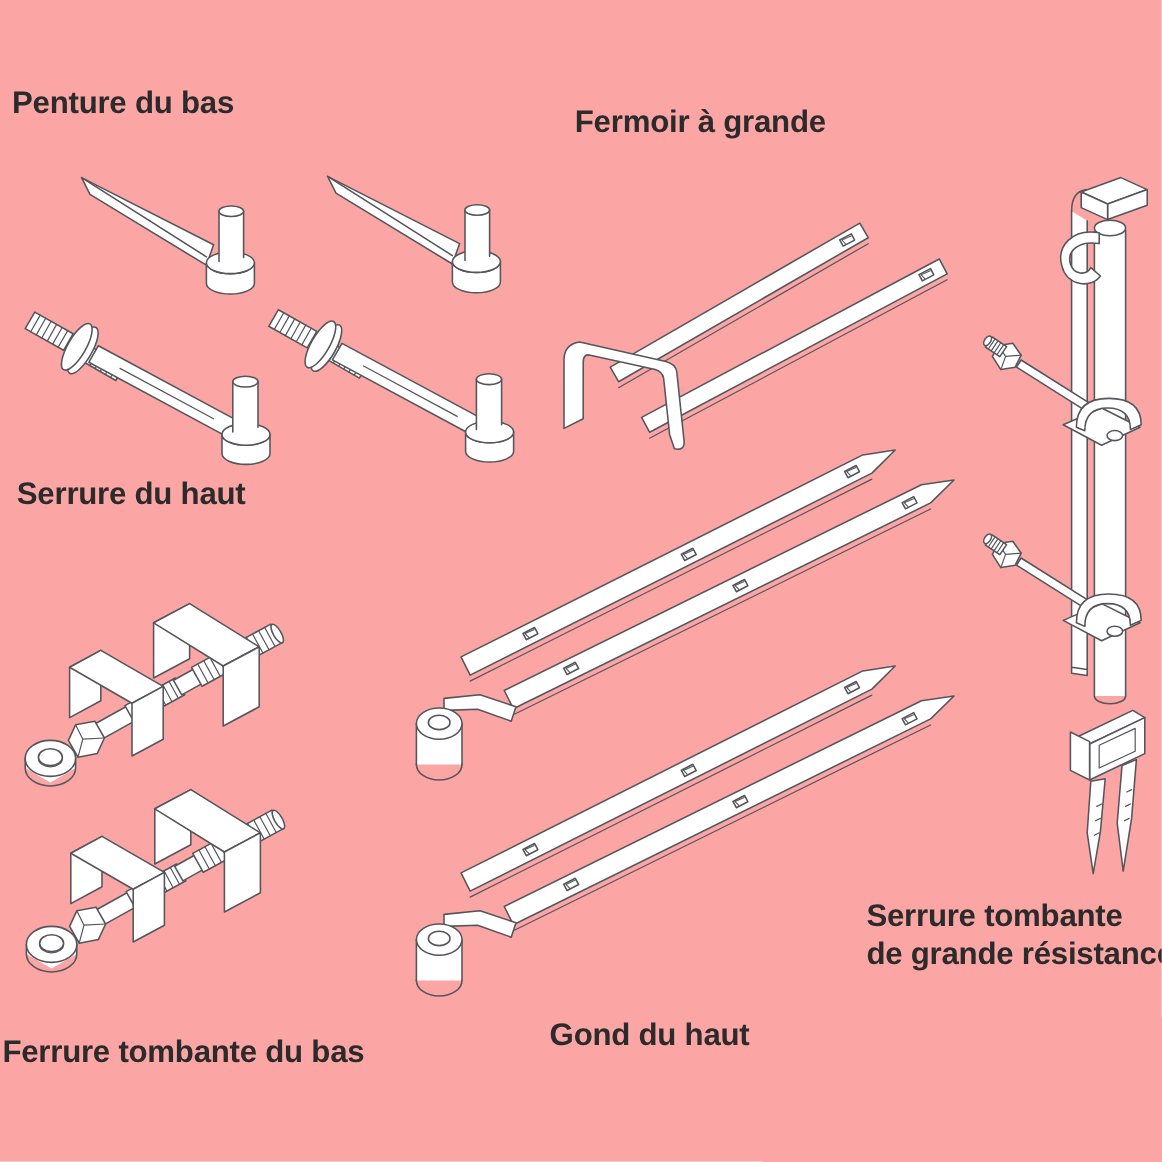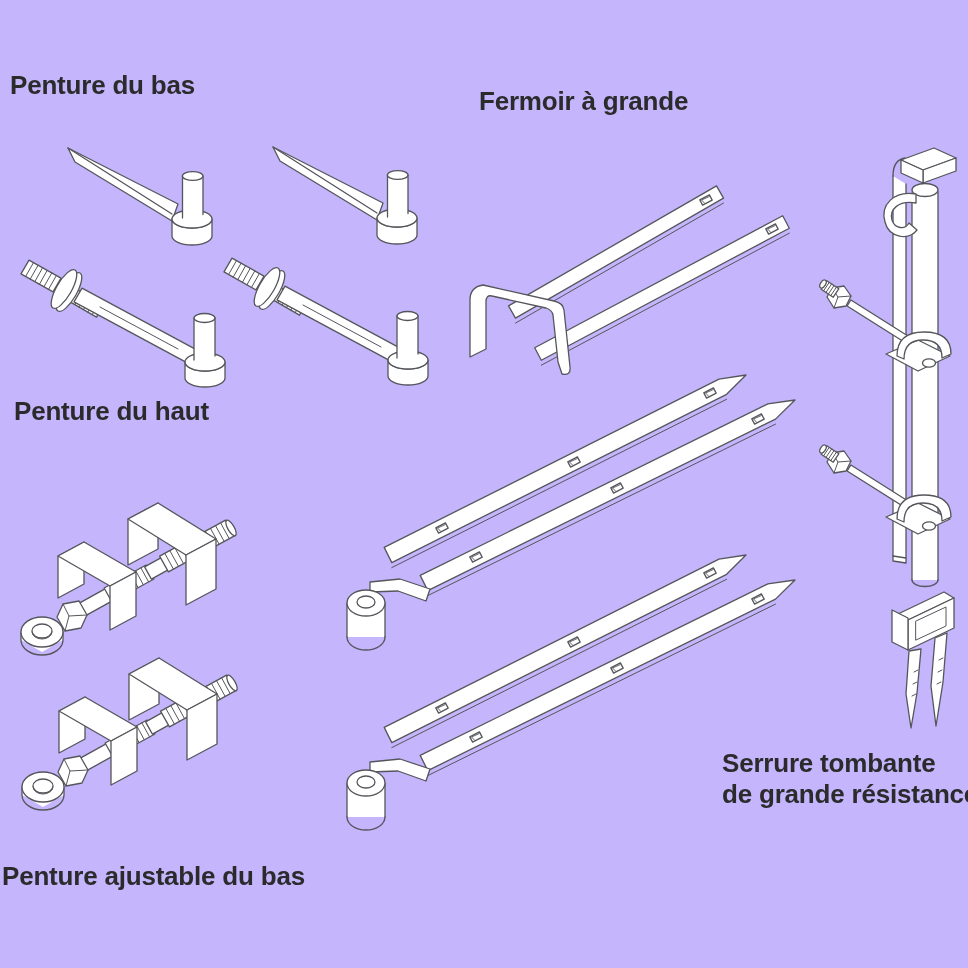--- a/index.html
+++ b/index.html
@@ -1,18 +1,18 @@
 <!DOCTYPE html>
 <html style="--ink: #55565b; --text: #2b2b2c;"><head>
 <meta charset="utf-8">
 <style>
   :root{ --ink:#55565b; --text:#2b2b2c; }
   html,body{margin:0;padding:0;}
   body{width:968px;height:968px;background:#fff;overflow:hidden;}
-  #canvas{position:relative;width:968px;height:968px;background:#c4b5fd;}
+  #canvas{position:relative;width:968px;height:968px;background:#fca5a5;}
   svg{position:absolute;left:0;top:0;}
   .s{fill:none;stroke:var(--ink);stroke-width:1.3;stroke-linecap:round;stroke-linejoin:round;}
   .f{fill:#ffffff;stroke:var(--ink);stroke-width:1.3;stroke-linecap:round;stroke-linejoin:round;}
   .fo{fill:#ffffff;stroke:none;}
   .h{stroke:var(--ink);stroke-width:1;stroke-linecap:round;}
   .lbl{position:absolute;font-family:"Liberation Sans",sans-serif;font-weight:600;
        font-size:26px;line-height:31px;color:var(--text);letter-spacing:-0.2px;white-space:nowrap;}
 </style>
 </head>
 <body style="background: rgb(255, 255, 255);">
@@ -221,20 +221,21 @@
       <path class="f" d="M898,614 L944,592 L954,598 L908,620 Z"></path>
       <path class="f" d="M908,620 L954,598 L954,628 L908,650 Z"></path>
       <path class="f" d="M892,610 L908,618 L908,650 L892,642 Z"></path>
       <path class="s" style="stroke-width:1" d="M916,621 L946,607 L946,626 L916,640 Z"></path>
     </g>
   </g>
 </svg>
 
 <div class="lbl" style="left:10px;top:70px">Penture du bas</div>
 <div class="lbl" style="left:479px;top:86px">Fermoir à grande</div>
-<div class="lbl" style="left:14px;top:396px">Penture du haut</div>
-<div class="lbl" style="left:2px;top:861px">Penture ajustable du bas</div>
+<div class="lbl" style="left:14px;top:396px">Serrure du haut</div>
+<div class="lbl" style="left:2px;top:861px">Ferrure tombante du bas</div>
+<div class="lbl" style="left:458px;top:847px">Gond du haut</div>
 <div style="position:absolute;left:722px;top:748px">
   <div class="lbl" style="position:static">Serrure tombante</div>
   <div class="lbl" style="position:static">de grande résistance</div>
 </div>
 
 </div>
 
 </body></html>

